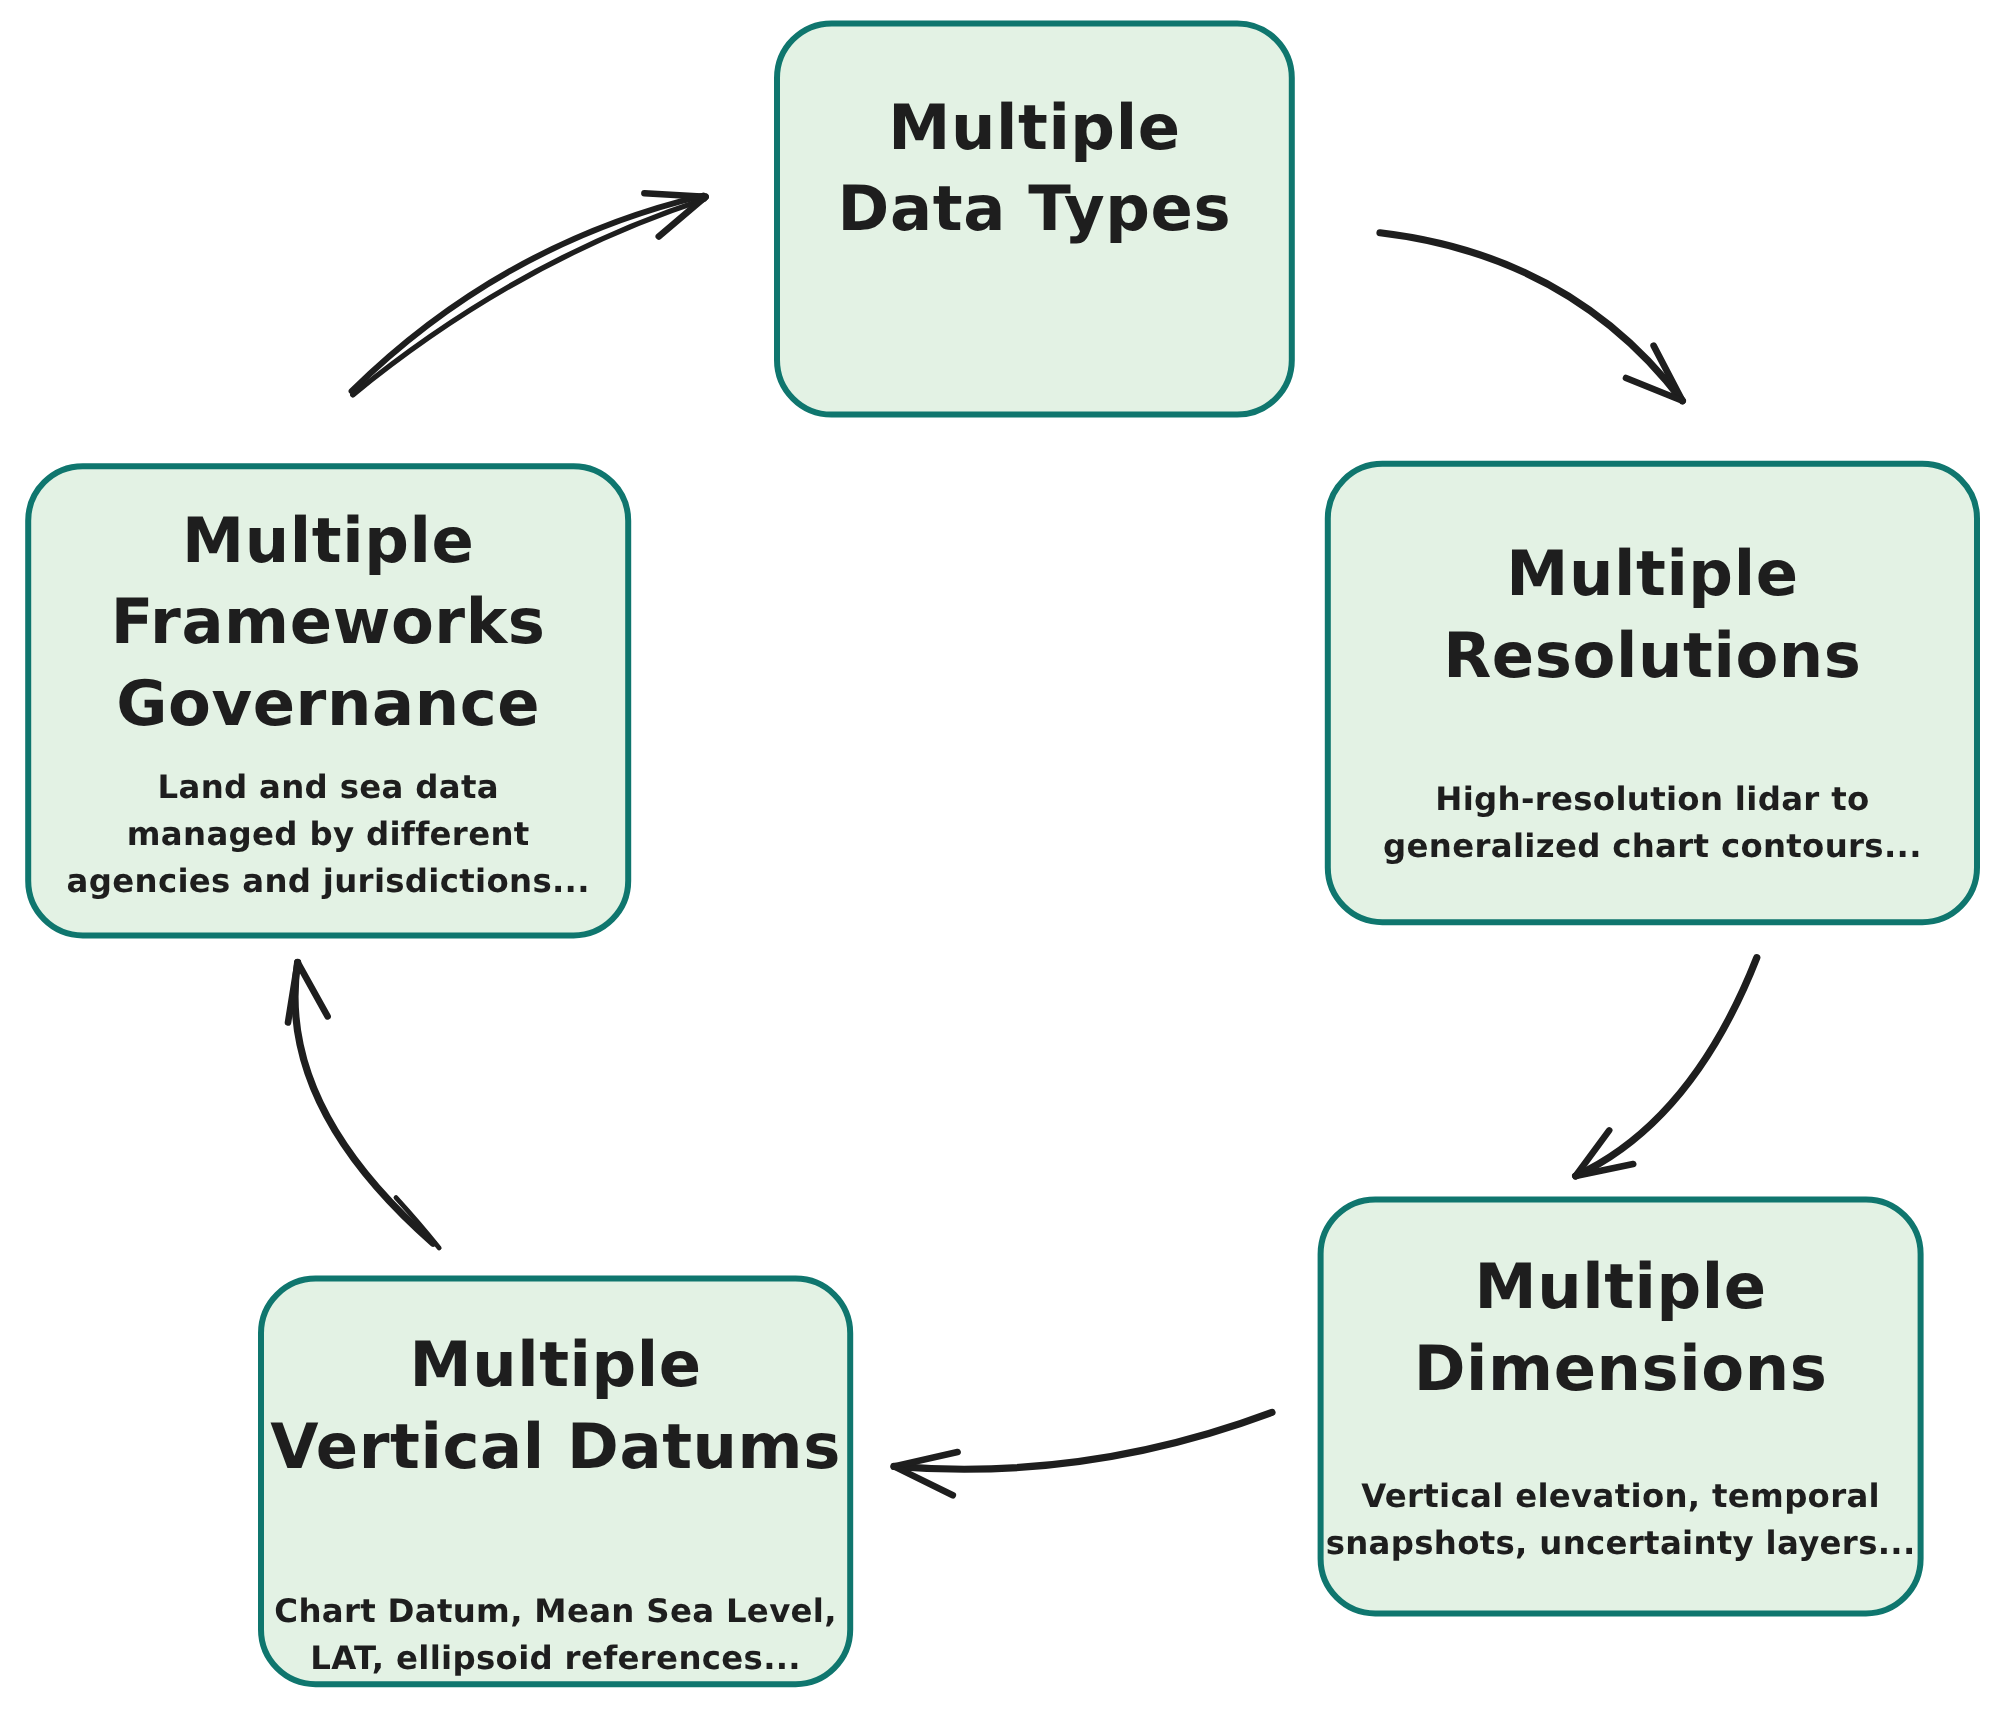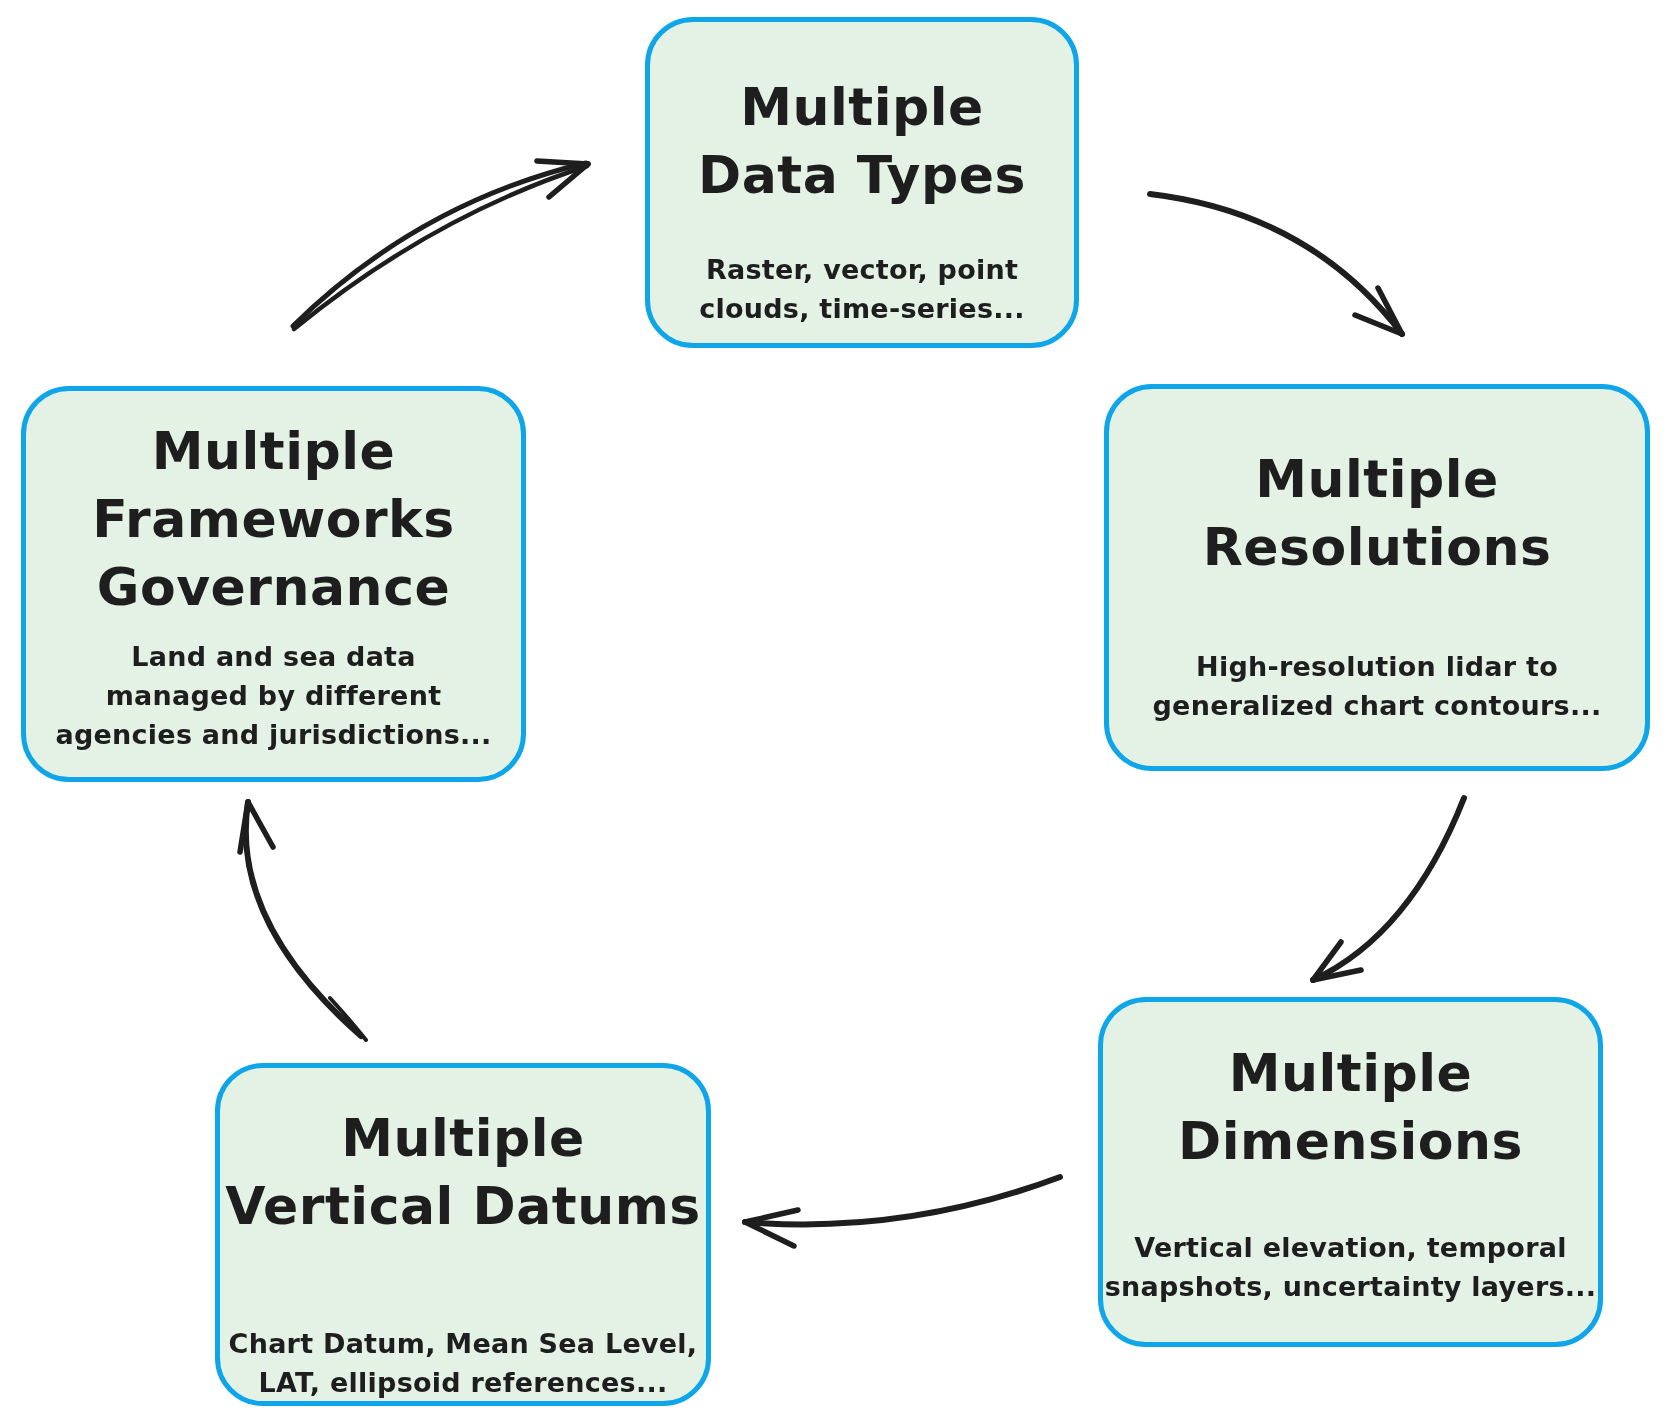--- a/index.html
+++ b/index.html
@@ -17,21 +17,21 @@
   }
   #arrows {
     position: absolute;
     left: 0; top: 0;
     width: 1669px; height: 1425px;
   }
   .node {
     position: absolute;
     box-sizing: border-box;
     background: #e3f2e4;
-    border: 5px solid #0ea5e9;
+    border: 5px solid #0f766e;
     border-radius: 48px;
   }
   .tline, .dline {
     text-align: center;
     white-space: nowrap;
     color: #1e1e1e;
   }
   .title {
     position: absolute;
     left: 0; right: 0;
@@ -113,24 +113,20 @@
       <line x1="248" y1="802" x2="240" y2="852" stroke-width="5.5"></line>
       <line x1="248" y1="802" x2="273" y2="847" stroke-width="5.5"></line>
     </g>
   </svg>
 
   <div class="node" id="node-data-types">
     <div class="title">
       <div class="tline">Multiple</div>
       <div class="tline">Data Types</div>
     </div>
-    <div class="desc">
-      <div class="dline">Raster, vector, point</div>
-      <div class="dline">clouds, time-series...</div>
-    </div>
   </div>
 
   <div class="node" id="node-resolutions">
     <div class="title">
       <div class="tline">Multiple</div>
       <div class="tline">Resolutions</div>
     </div>
     <div class="desc">
       <div class="dline">High-resolution lidar to</div>
       <div class="dline">generalized chart contours...</div>

